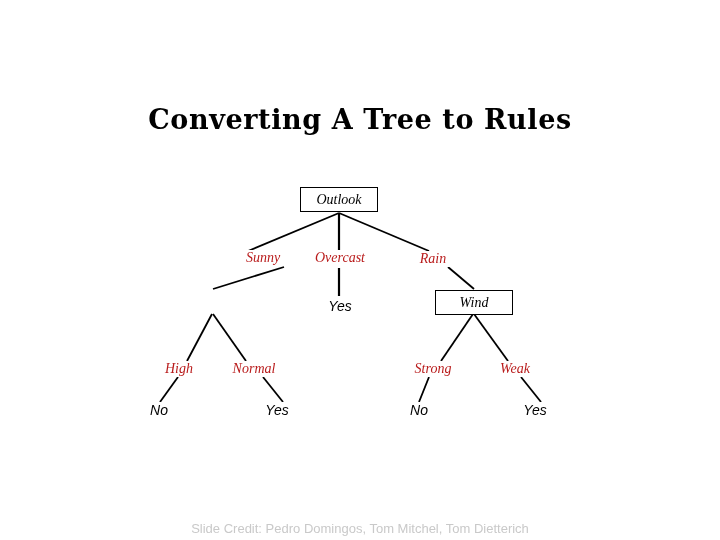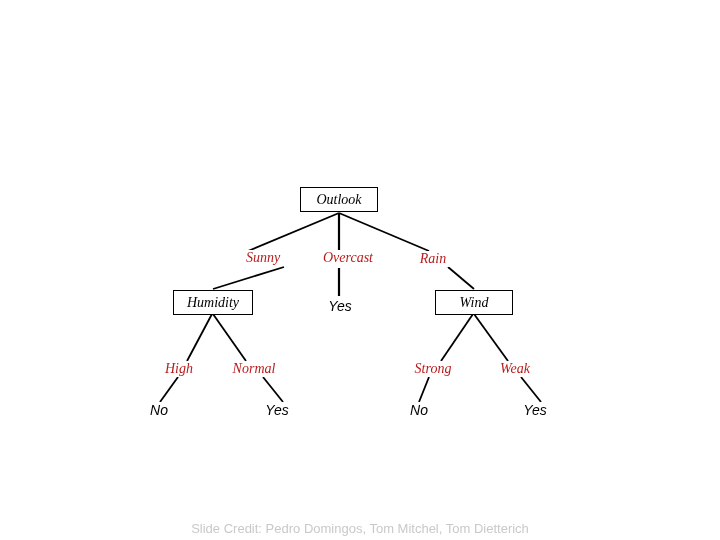--- a/index.html
+++ b/index.html
@@ -92,20 +92,21 @@
     font-size: 13px;
     color: #c9c9c9;
     white-space: nowrap;
   }
 </style>
 </head>
 <body>
 
 <div id="slide">
 
+  <div id="title">Converting A Tree to Rules</div>
 
   <div id="tree">
 
     <svg class="tree-svg" viewBox="0 0 720 540" xmlns="http://www.w3.org/2000/svg">
 
       <line x1="339" y1="198" x2="248" y2="236" stroke="#000000" stroke-width="1.8"></line>
       <line x1="284" y1="252" x2="213" y2="274" stroke="#000000" stroke-width="1.8"></line>
 
       <line x1="339" y1="198" x2="339" y2="235" stroke="#000000" stroke-width="2.2"></line>
       <line x1="339" y1="253" x2="339" y2="281" stroke="#000000" stroke-width="2.2"></line>
@@ -120,24 +121,23 @@
 
       <line x1="473" y1="299" x2="441" y2="346" stroke="#000000" stroke-width="1.8"></line>
       <line x1="429" y1="362" x2="419" y2="387" stroke="#000000" stroke-width="1.8"></line>
       <line x1="474" y1="299" x2="508" y2="346" stroke="#000000" stroke-width="1.8"></line>
       <line x1="521" y1="362" x2="541" y2="387" stroke="#000000" stroke-width="1.8"></line>
     </svg>
 
     <div class="node-box" style="left:300px; top:172px; width:78px;">Outlook</div>
 
     <div class="edge-label" style="left:233px; top:235px; width:60px;">Sunny</div>
-    <div class="edge-label" style="left:308px; top:235px; width:80px;">Overcast</div>
+    <div class="edge-label" style="left:300px; top:235px; width:80px;">Overcast</div>
     <div class="edge-label" style="left:405px; top:236px; width:56px;">Rain</div>
 
-    <div class="node-box" style="left:173px; top:275px; width:80px;">Humidity</div>
 
     <div class="leaf-label" style="left:315px; top:283px; width:50px;">Yes</div>
 
     <div class="node-box" style="left:435px; top:275px; width:78px;">Wind</div>
 
     <div class="edge-label" style="left:154px; top:346px; width:50px;">High</div>
     <div class="edge-label" style="left:221px; top:346px; width:66px;">Normal</div>
 
     <div class="leaf-label" style="left:138px; top:387px; width:42px;">No</div>
     <div class="leaf-label" style="left:254px; top:387px; width:46px;">Yes</div>

